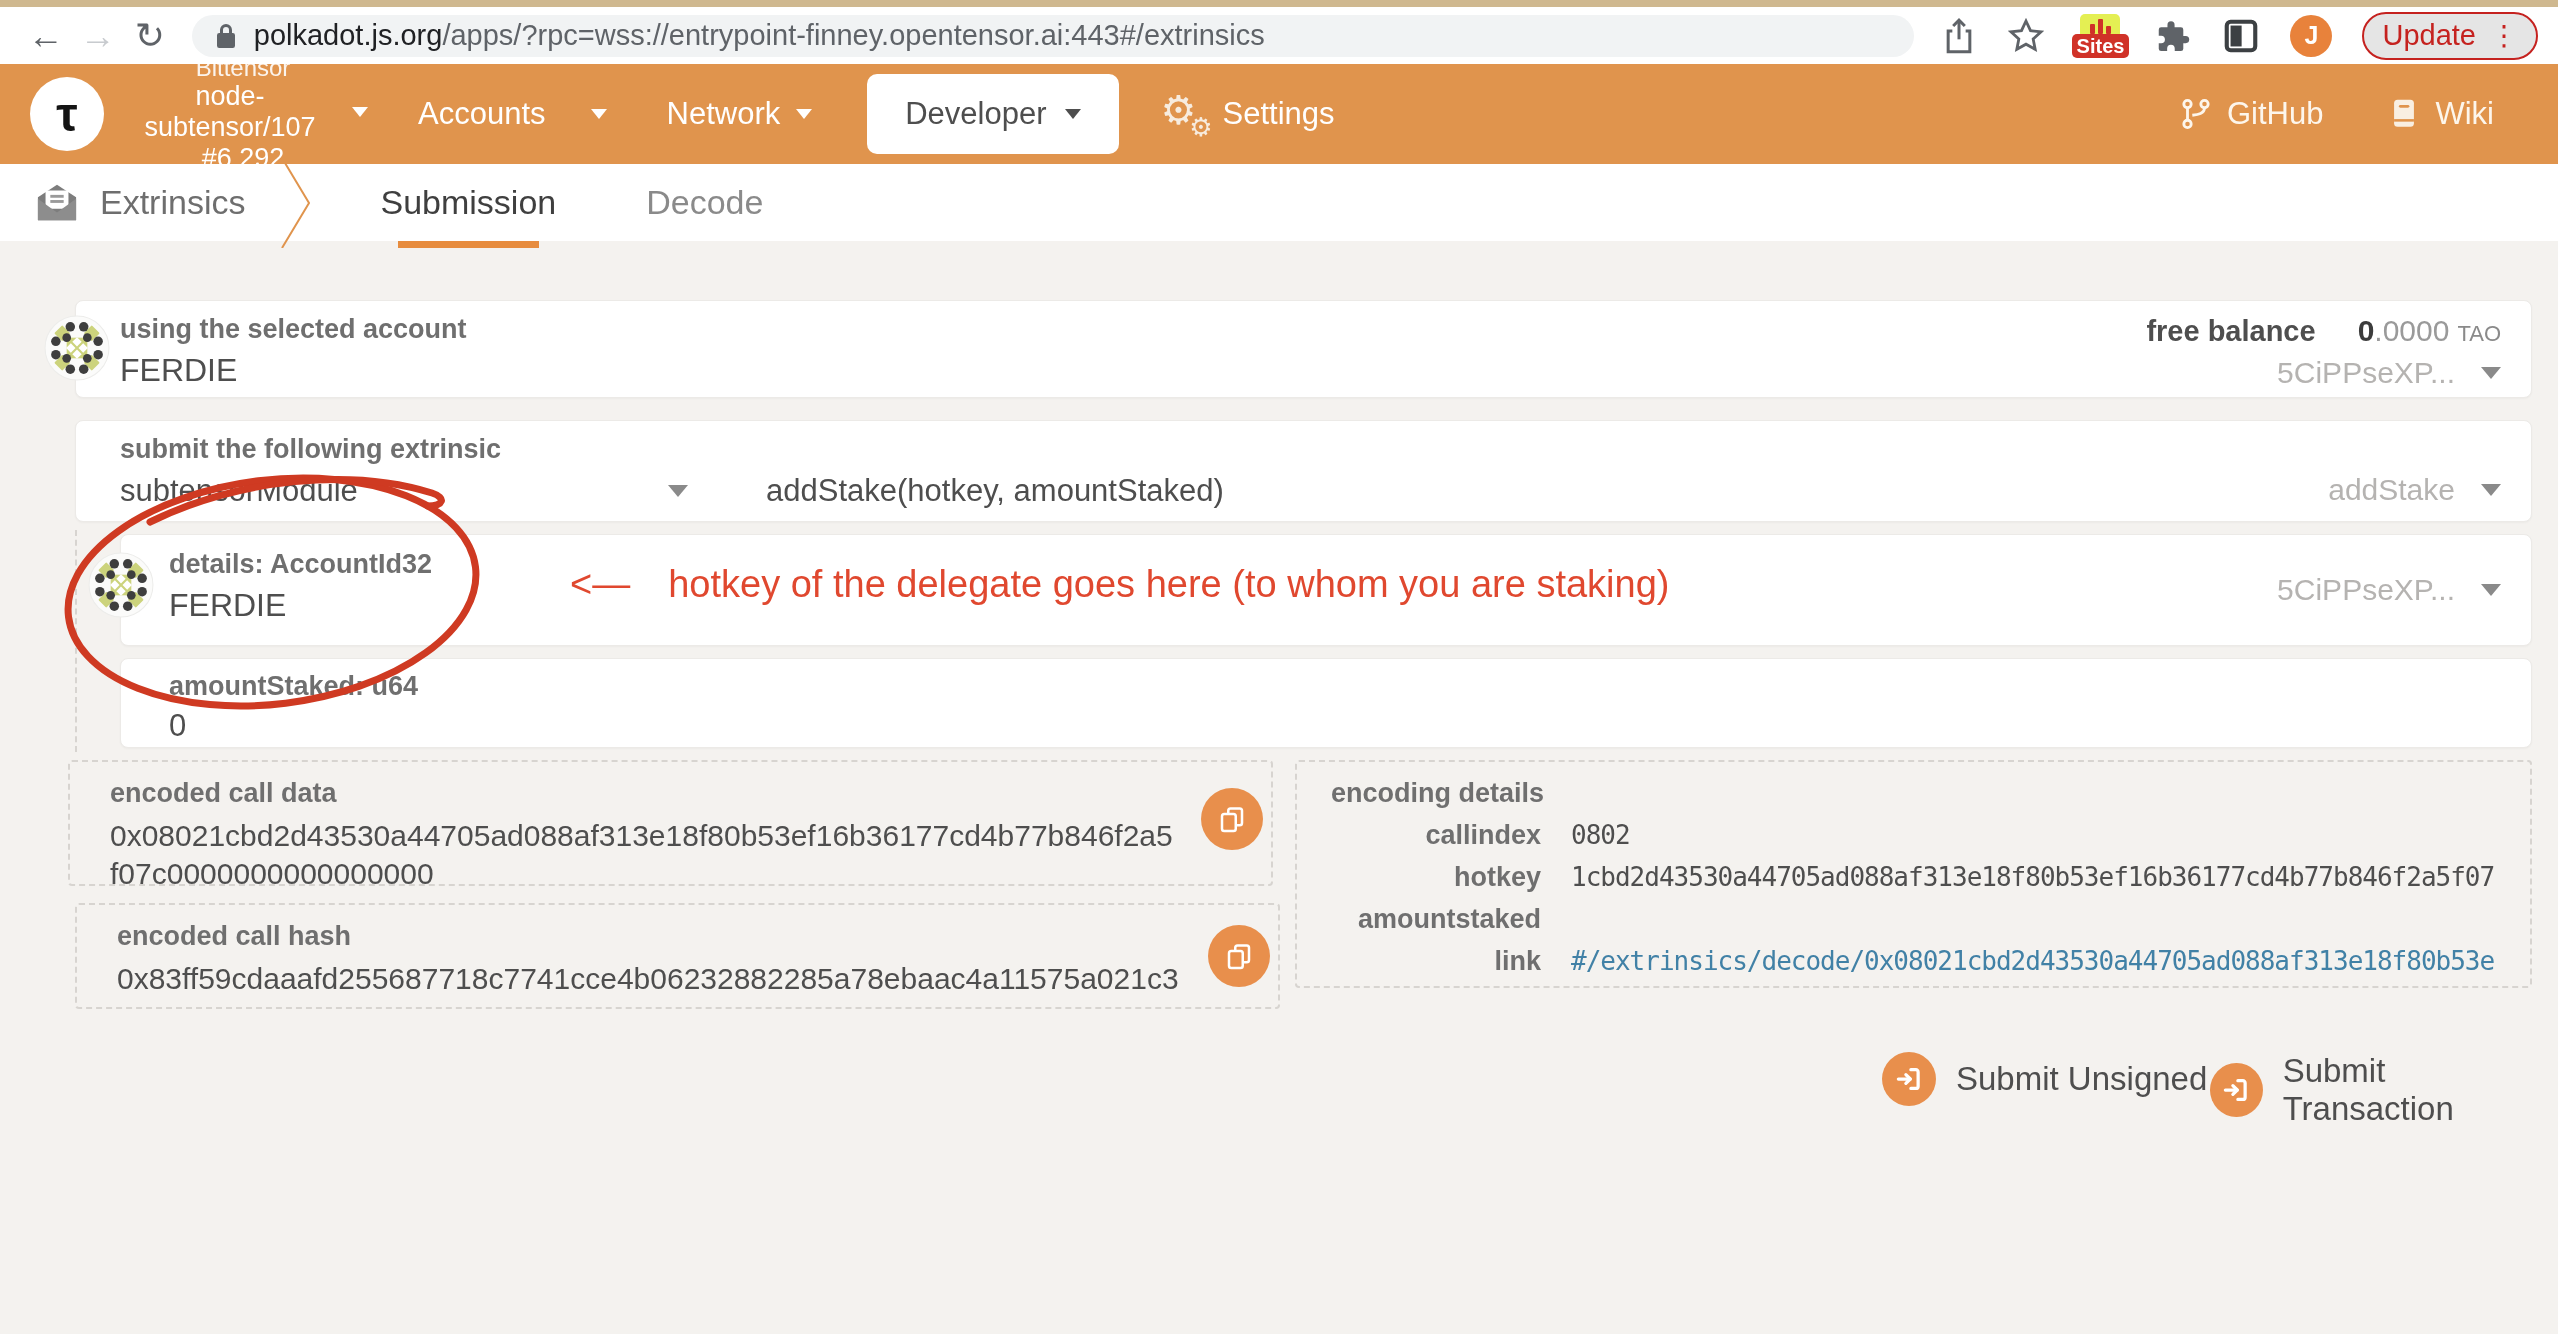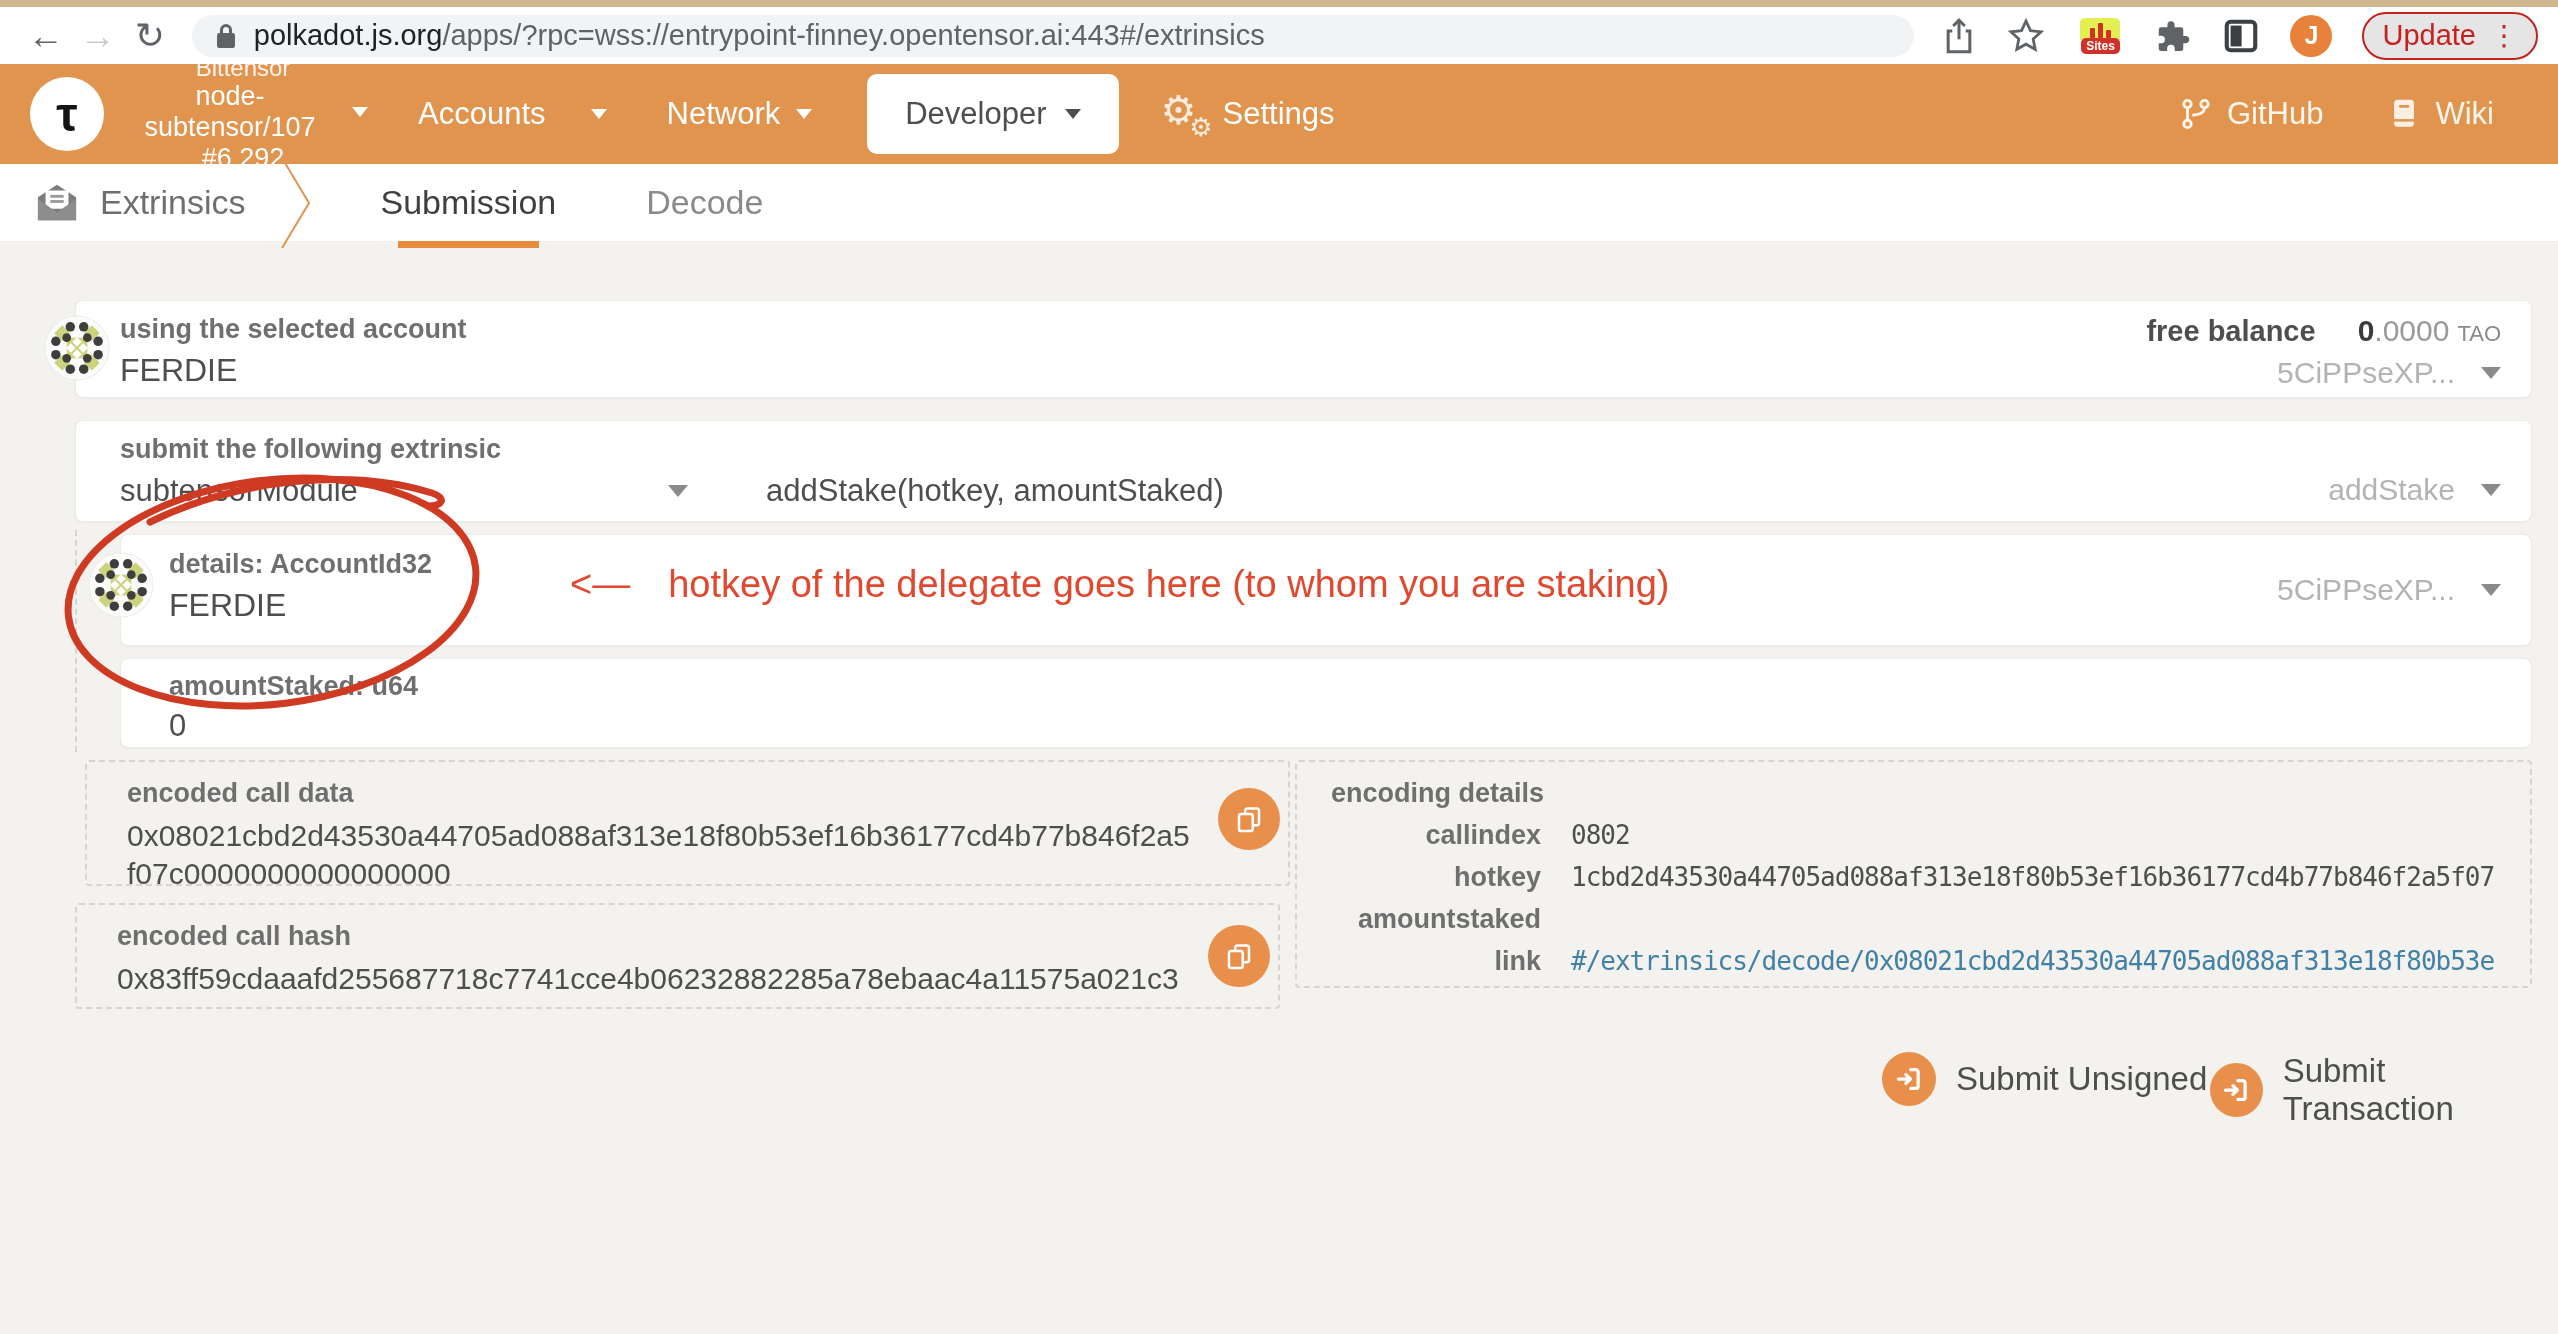--- a/index.html
+++ b/index.html
@@ -19,21 +19,21 @@
   .nav-btn.disabled { color:#c8cbcf; }
   .urlbar { margin-left:16px; height:42px; width:1790px; background:#f1f3f4; border-radius:21px;
             display:flex; align-items:center; padding:0 22px; gap:16px; }
   .url-text { font-size:29px; color:#202124; white-space:nowrap; overflow:hidden; }
   .url-rest { color:#5f6368; }
   .chrome-right { display:flex; align-items:center; margin-left:28px; gap:30px; }
   .sites-icon { width:48px; display:flex; flex-direction:column; align-items:center; cursor:pointer; }
   .sites-top { width:40px; height:22px; background:#e4ef53; border-radius:5px 5px 0 0;
                display:flex; align-items:flex-end; justify-content:center; gap:3px; padding-bottom:2px; }
   .sites-bar { width:5px; background:#d03228; border-radius:1px; }
-  .sites-label { margin-top:-2px; background:#d03228; color:#fff; font-size:12px; font-weight:bold;
+  .sites-label { margin-top:-2px; background:#d03228; color:#fff; font-size:20px; font-weight:bold;
                  border-radius:5px; padding:2px 5px; line-height:1; }
   .avatar { width:42px; height:42px; border-radius:50%; background:#e8823b; color:#fff; font-weight:bold;
             font-size:25px; display:flex; align-items:center; justify-content:center; cursor:pointer; }
   .update-pill { display:flex; align-items:center; gap:14px; border:2.5px solid #c5221f; background:#e5e5e5;
                  color:#c5221f; border-radius:26px; height:48px; padding:0 18px; font-size:29px; cursor:pointer; }
   .red-dots { font-size:28px; color:#c5221f; }
   
   .app-header { position:absolute; top:64px; left:0; width:100%; height:100px; background:#e0944d;
                 display:flex; align-items:center; padding:0 30px; z-index:4; }
   .logo-circle { width:74px; height:74px; background:#fff; border-radius:50%; flex:0 0 auto;
@@ -96,21 +96,21 @@
   #params-wrap { position:absolute; left:75px; top:530px; width:10px; height:222px;
                  border-left:2px dashed #d7d4d0; }
   #hotkey-card { left:120px; top:534px; width:2412px; height:112px; padding:14px 30px 0 48px; }
   #identicon-hotkey { left:88px; top:552px; }
   #hotkey-card .fvalue { margin-top:7px; font-size:32px; }
   #hotkey-card .address-line { position:absolute; right:30px; top:38px; margin-top:0; }
   #amount-card { left:120px; top:658px; width:2412px; height:90px; padding:12px 30px 0 48px; }
   #amount-card .fvalue { margin-top:6px; }
   
   .dashed-box { position:absolute; border:2px dashed #d7d4d0; border-radius:4px; padding:16px 40px; }
-  #calldata-box { left:85px; top:760px; width:1205px; height:126px; }
+  #calldata-box { left:68px; top:760px; width:1205px; height:126px; }
   .hex-value { margin-top:8px; font-size:30px; color:#4e4e4e; line-height:38px;
                word-break:break-all; width:1070px; }
   #callhash-box { left:75px; top:903px; width:1205px; height:106px; }
   .copy-btn { position:absolute; right:8px; width:62px; height:62px; border-radius:50%;
               background:#e88f4c; display:flex; align-items:center; justify-content:center;
               cursor:pointer; z-index:11; }
   #calldata-copy { top:26px; }
   #callhash-copy { top:20px; }
   #details-box { left:1295px; top:760px; width:1237px; height:228px; padding:16px 34px; }
   .details-row { display:grid; grid-template-columns:210px 1fr; column-gap:30px; margin-top:11px;

